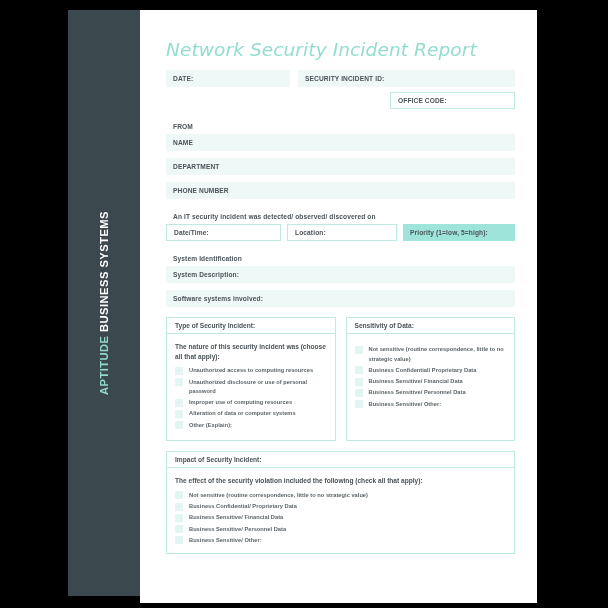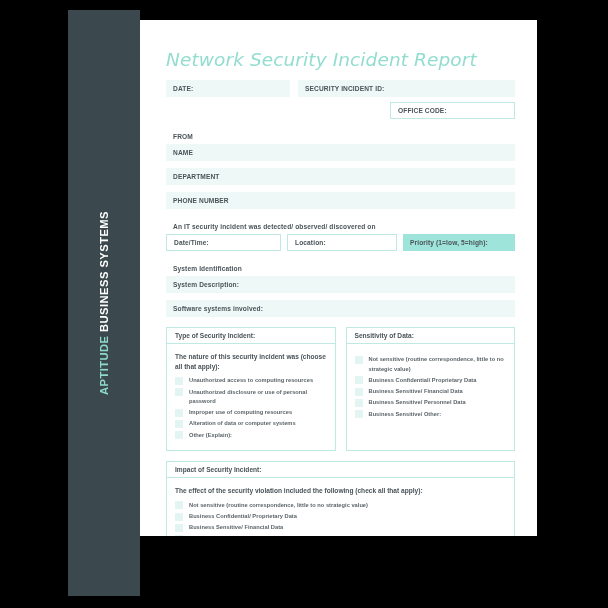--- a/index.html
+++ b/index.html
@@ -41,23 +41,23 @@
     letter-spacing: 0.45px;
     font-weight: 700;
     color: #ffffff;
   }
   #sidebar-text .accent { color: #8ed9cc; }
 
   
   #page {
     position: absolute;
     left: 140px;
-    top: 20px;
+    top: 10px;
     width: 397px;
-    height: 516px;
+    height: 593px;
     background: #ffffff;
     overflow: hidden;
   }
 
   .inner {
     position: absolute;
     left: 26px;
     top: 0;
     width: 349px;
   }

